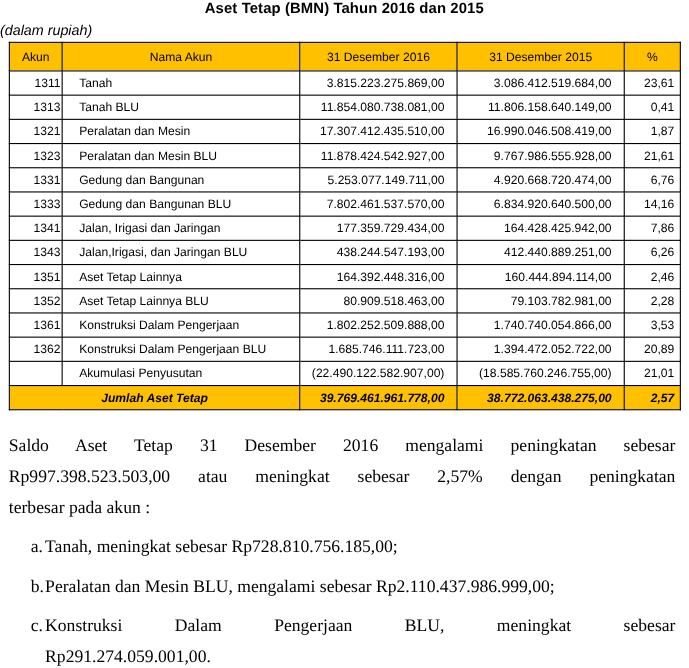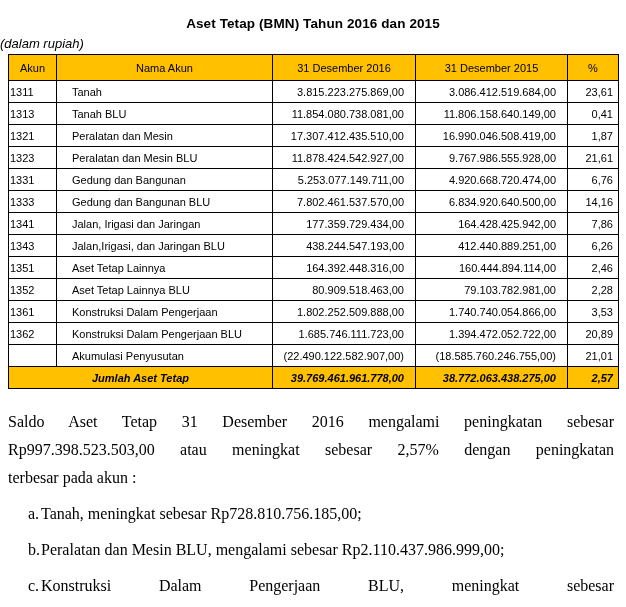--- a/index.html
+++ b/index.html
@@ -3,21 +3,21 @@
 <meta charset="utf-8">
 <style>
   html,body { margin:0; padding:0; background:#ffffff; }
   .page {
     position:relative;
     width:626px; height:607px;
     background:#ffffff;
     color:#000;
     font-family:"Liberation Sans", sans-serif;
     box-sizing:border-box;
-    padding-top:16px;
+    padding-top:0;
     overflow:hidden;
   }
   .doc-title {
     text-align:center;
     font-weight:bold;
     font-size:13.5px;
     letter-spacing:0.1px;
   }
   .unit-note {
     text-align:left;
@@ -41,21 +41,21 @@
     box-sizing:border-box;
   }
   table.bmn thead th {
     background:var(--accent, #FFC000);
     font-weight:normal;
     text-align:center;
     height:26px;
     padding:0 2px;
   }
   table.bmn tbody td { height:22px; }
-  td.c-akun { text-align:left; }
+  td.c-akun { text-align:right; }
   td.c-nama { text-align:left; padding-left:15px; }
   td.c-val  { text-align:right; padding-right:11px; }
   td.c-pct  { text-align:right; padding-right:5px; }
   tr.total-row td {
     background:var(--accent, #FFC000);
     font-weight:bold;
     font-style:italic;
     height:23px;
   }
   tr.total-row td.t-label { text-align:center; }

